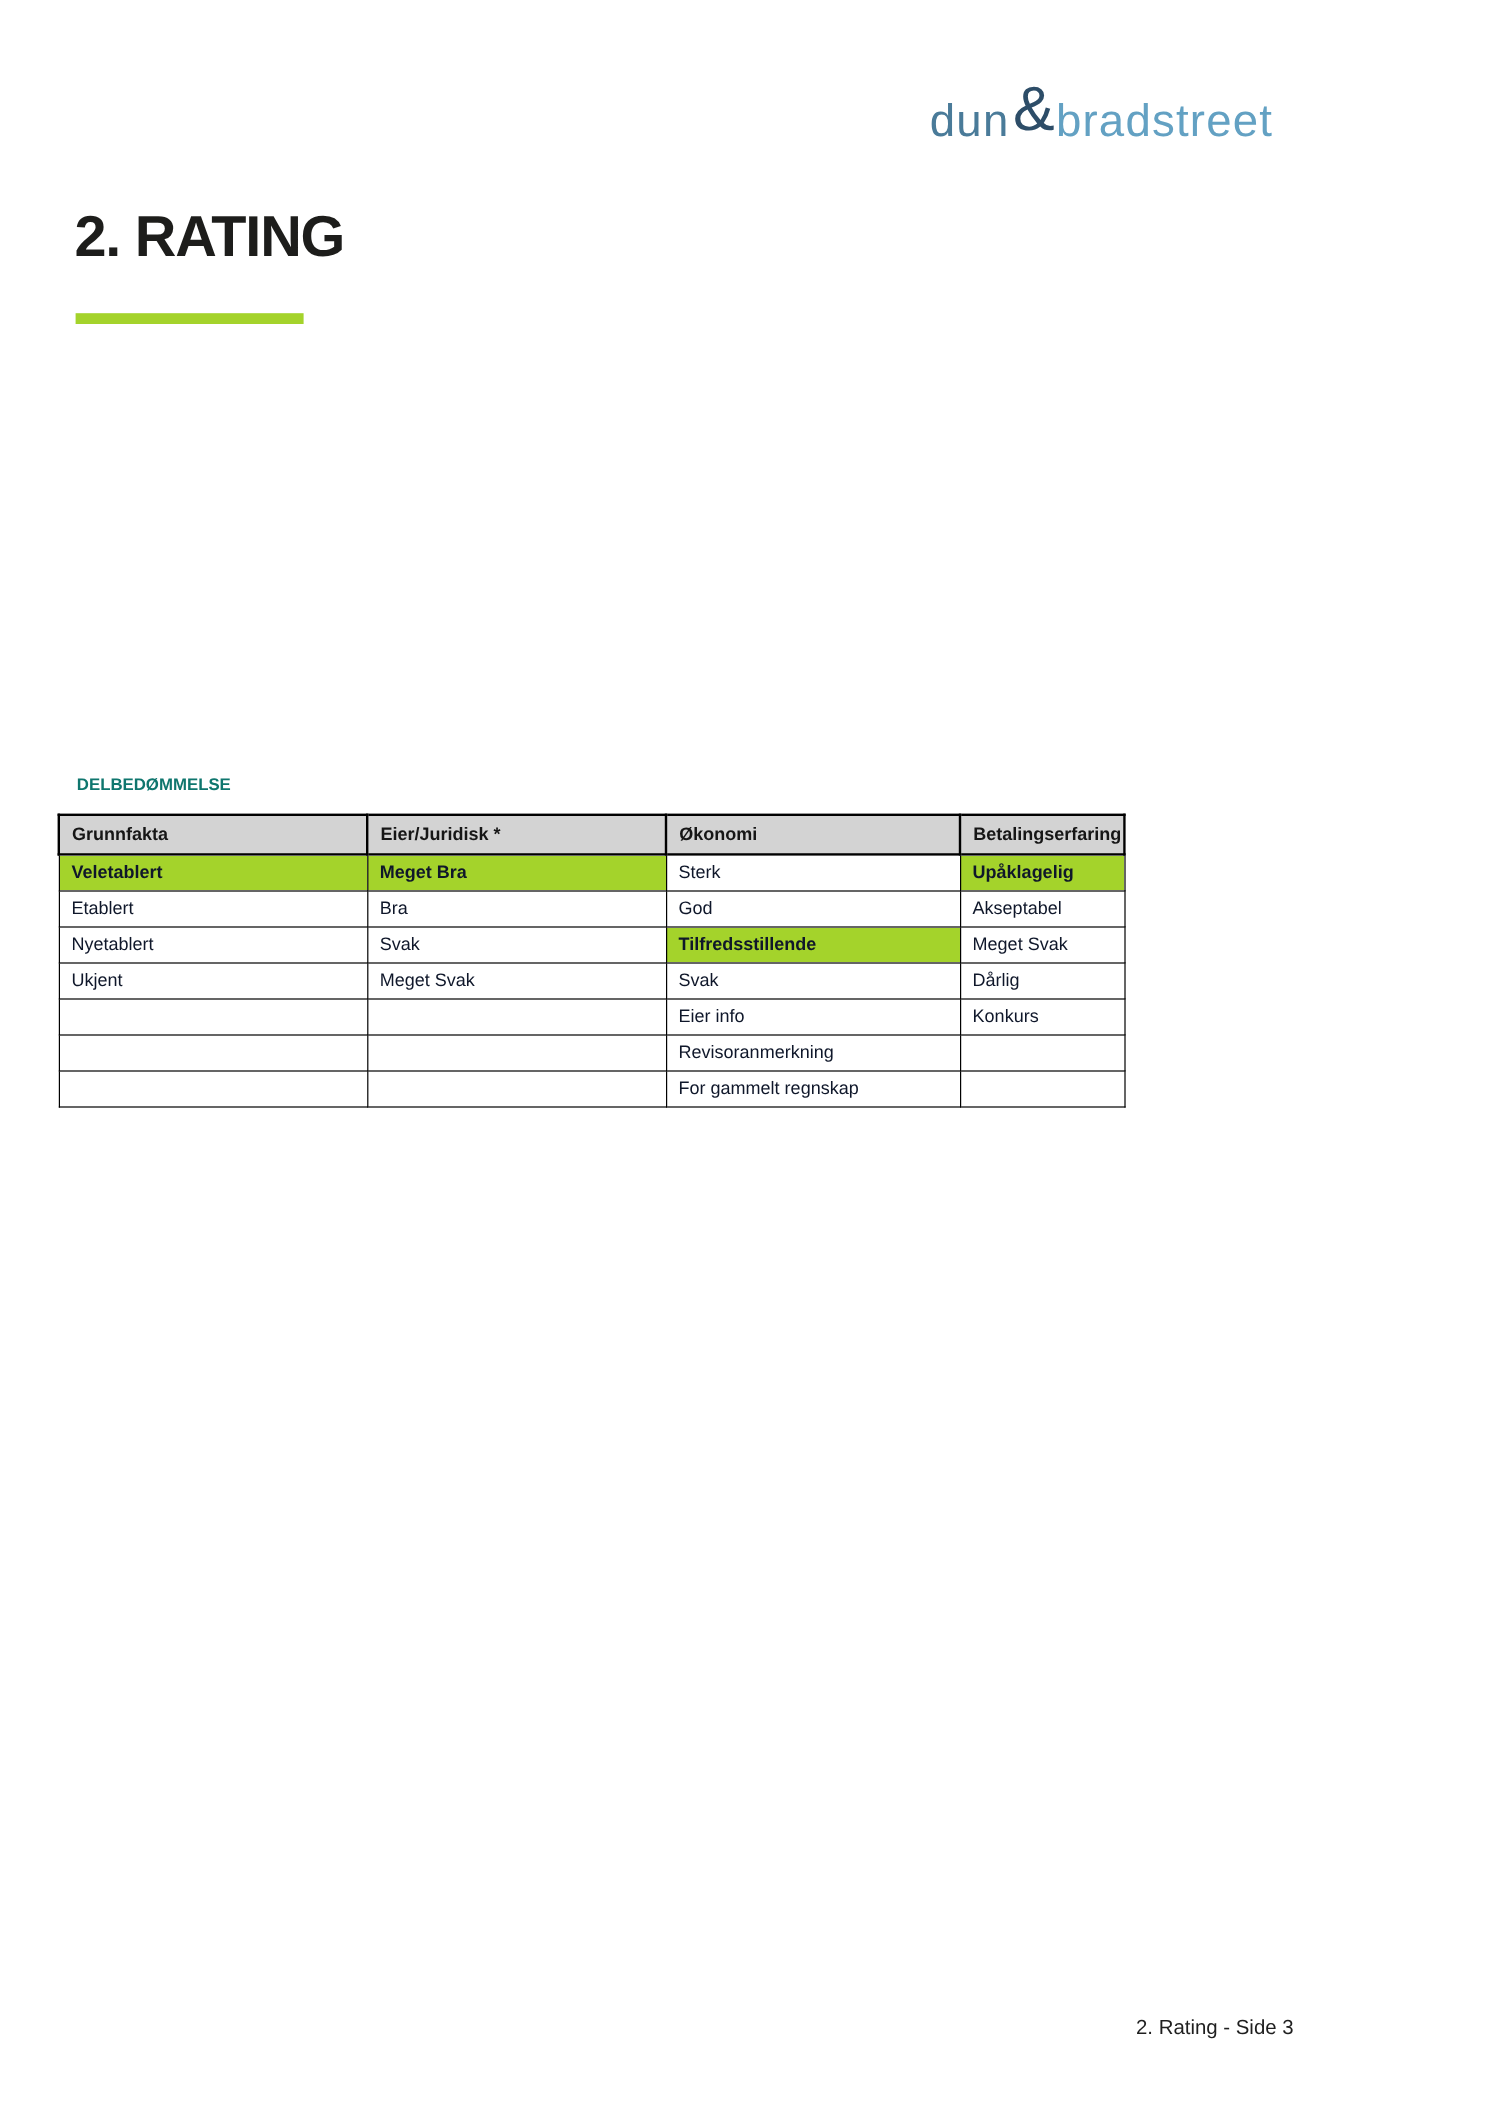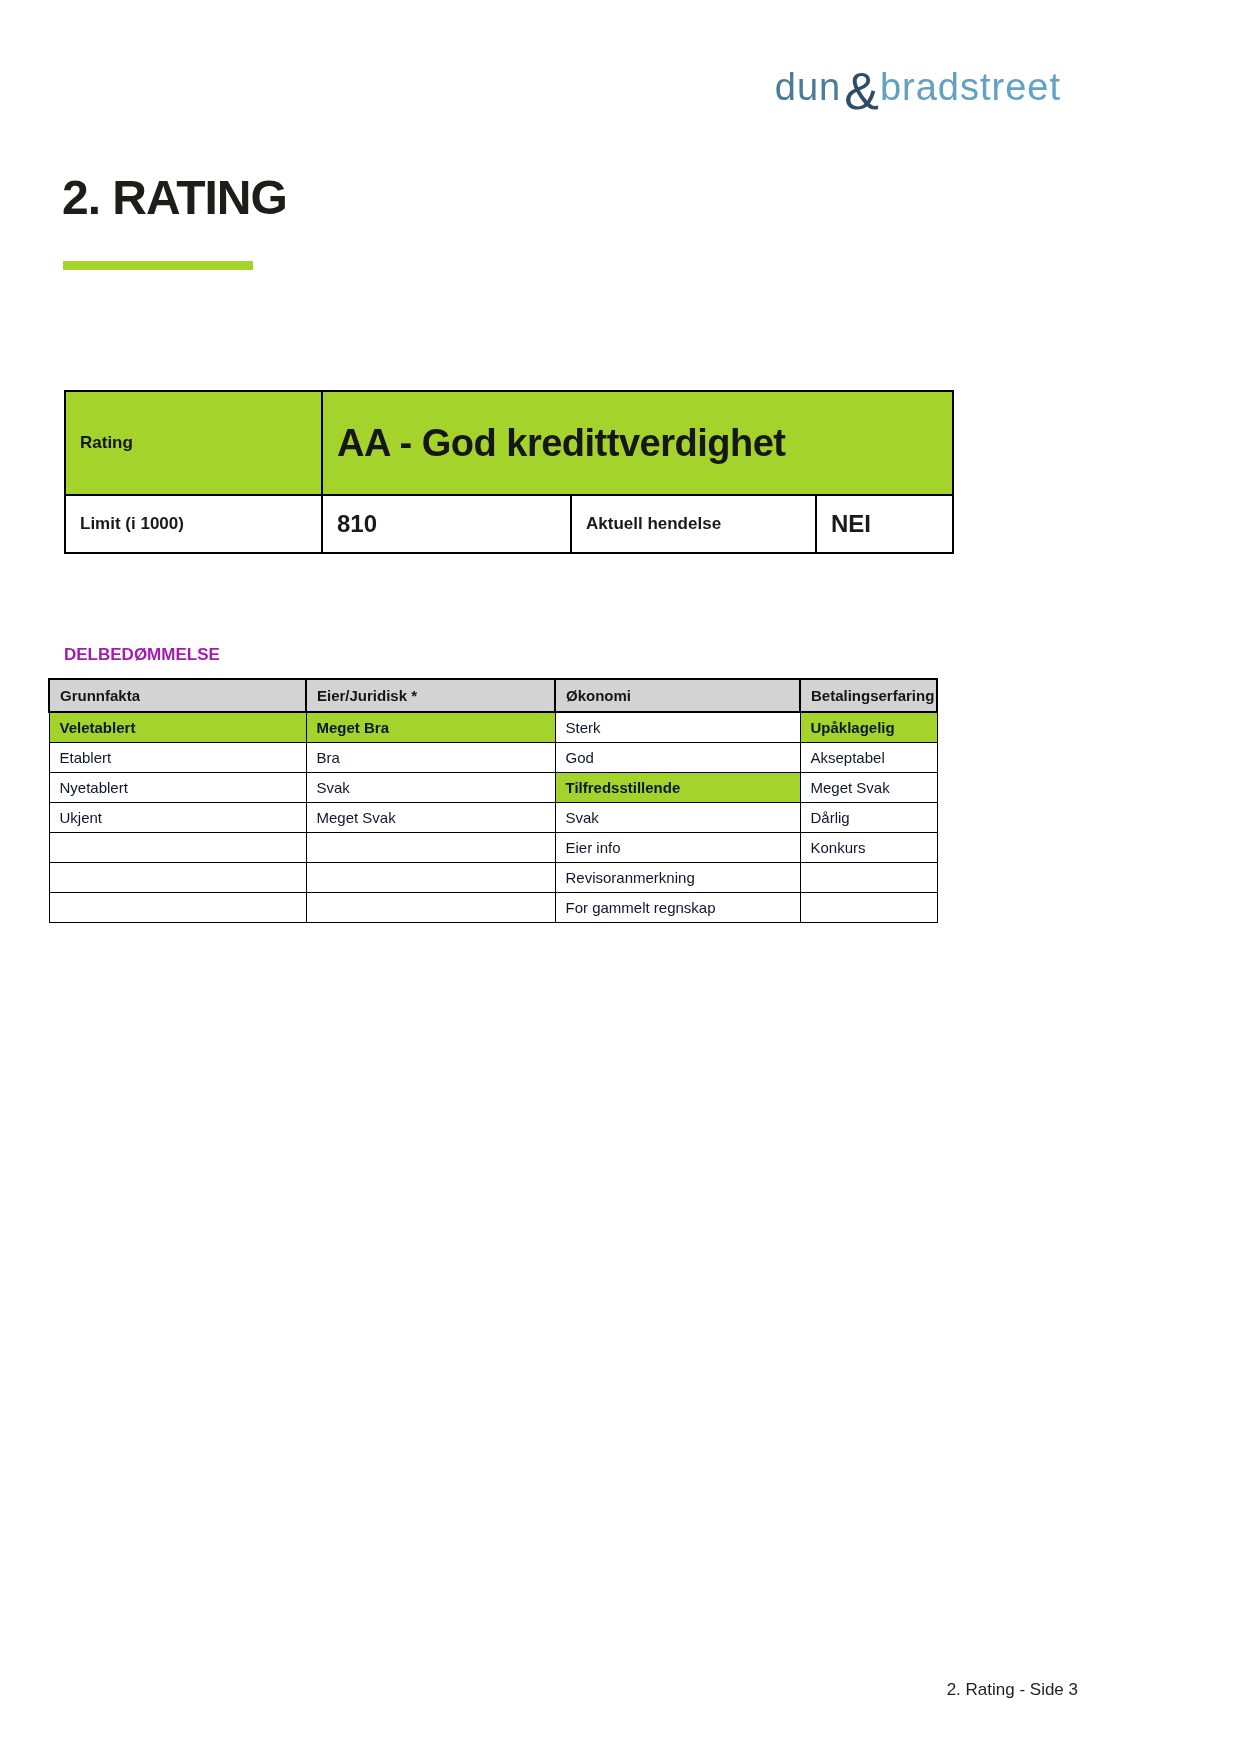--- a/index.html
+++ b/index.html
@@ -12,21 +12,21 @@
     color: #1a1a1a;
     overflow: hidden;
   }
 
   
   .logo {
     position: absolute;
     top: 68px;
     right: 180px;
     display: flex;
-    align-items: flex-start;
+    align-items: flex-end;
     font-weight: 300;
     line-height: 1;
     user-select: none;
   }
   .logo-dun { font-size: 38px; color: #4a7b99; letter-spacing: 1px; }
   .logo-amp { font-size: 52px; color: #2d4d68; margin: 0 1px 0 3px; position: relative; top: -3px; }
   .logo-bradstreet { font-size: 38px; color: #63a1c3; letter-spacing: 1px; }
 
   
   .page-title {
@@ -69,23 +69,23 @@
   .rating-value-cell { font-size: 38px; font-weight: bold; letter-spacing: -0.5px; color: #161616; }
   .limit-row td { background: #ffffff; height: 56px; }
   .cell-label { font-size: 17px; font-weight: bold; }
   .cell-big { font-size: 24px; font-weight: bold; }
 
   
   .section-title {
     position: absolute;
     left: 64px;
     top: 645px;
-    font-size: 17px;
+    font-size: 14px;
     font-weight: bold;
-    color: #a21caf;
+    color: #0f766e;
   }
   .delb-table {
     position: absolute;
     left: 48px;
     top: 678px;
     width: 888px;
     border-collapse: collapse;
     table-layout: fixed;
     font-size: 15px;
   }
@@ -131,40 +131,20 @@
 
   <div class="logo">
     <span class="logo-dun">dun</span>
     <span class="logo-amp">&amp;</span>
     <span class="logo-bradstreet">bradstreet</span>
   </div>
 
   <h1 class="page-title">2. RATING</h1>
   <div class="green-bar"></div>
 
-  <table class="rating-table">
-    <colgroup>
-      <col style="width:257px">
-        <col style="width:249px">
-        <col style="width:245px">
-        <col style="width:137px">
-    </colgroup>
-    <tbody>
-      <tr class="green-row">
-        <td class="rating-label-cell">Rating</td>
-        <td class="rating-value-cell" colspan="3">AA - God kredittverdighet</td>
-      </tr>
-      <tr class="limit-row">
-        <td class="cell-label">Limit (i 1000)</td>
-        <td class="cell-big">810</td>
-        <td class="cell-label">Aktuell hendelse</td>
-        <td class="cell-big">NEI</td>
-      </tr>
-    </tbody>
-  </table>
 
   <div class="section-title">DELBEDØMMELSE</div>
 
   <table class="delb-table">
     <colgroup>
       <col style="width:257px">
         <col style="width:249px">
         <col style="width:245px">
         <col style="width:137px">
     </colgroup>

